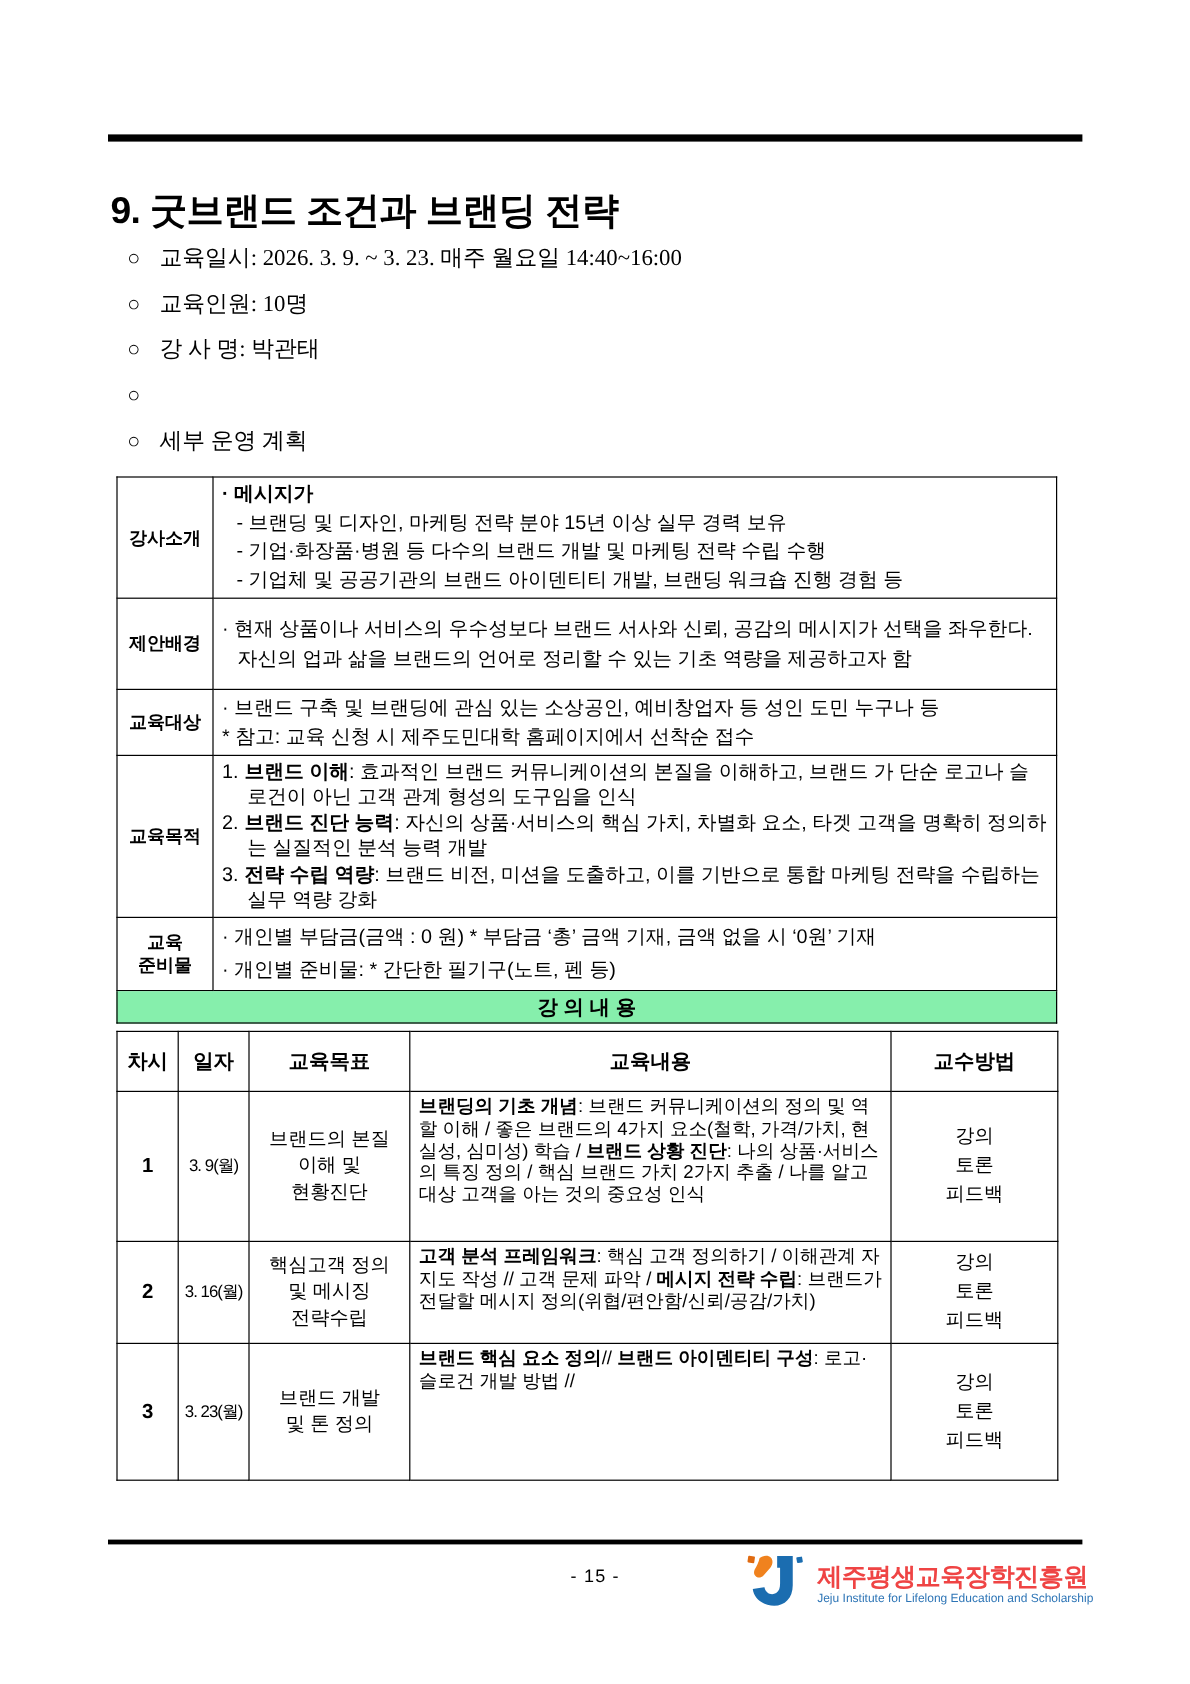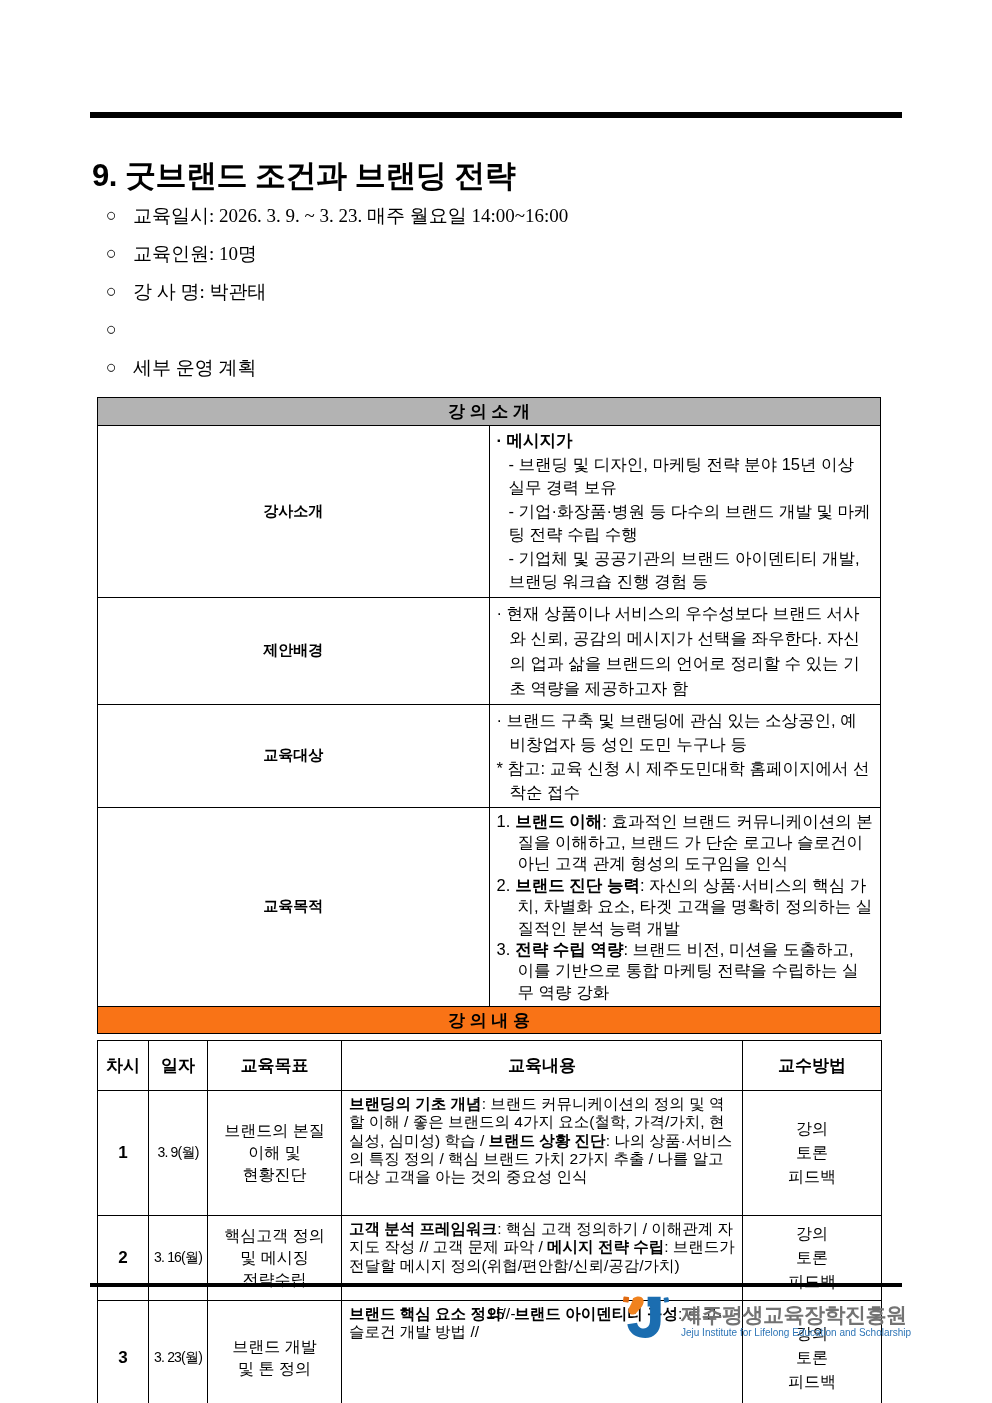--- a/index.html
+++ b/index.html
@@ -42,21 +42,21 @@
   .r3 { height: 50px; } .r3 .cnt { line-height: 24px; }
   .r4 { height: 130px; } .r4 .cnt { line-height: 21.4px; font-size: 16.2px; margin-left: 16px; }
   .r5 { height: 58px; } .r5 .cnt { line-height: 27px; }
   .indent1 { padding-left: 12px; }
   .hang { padding-left: 13px; text-indent: -13px; }
   .obj { padding-left: 21px; text-indent: -21px; }
   .obj .num { margin-right: 5px; }
   .pre { white-space: pre-line; }
 
   .band2 {
-    width: 784px; height: 27px; background: #f97316;
+    width: 784px; height: 27px; background: #86efac;
     border: 1.6px solid #000; border-top: none;
     text-align: center; font-weight: bold; font-size: 17px; padding-top: 2px;
   }
   .content-table { margin-top: 6px; }
   .content-table th.hdr { height: 50px; font-size: 17px; font-weight: bold; text-align: center; background: #fff; }
   .content-table td.session { text-align: center; font-weight: bold; font-size: 17px; }
   .content-table td.date { text-align: center; font-size: 14px; letter-spacing: -0.8px; padding: 0 1px; }
   .content-table td.goal { text-align: center; font-size: 16px; line-height: 22px; }
   .content-table td.detail { font-size: 15.5px; line-height: 18.2px; padding: 4px 7px; text-align: left; vertical-align: top; }
   .content-table td.method { text-align: center; font-size: 16px; line-height: 24px; }
@@ -65,36 +65,36 @@
   .footer-rule { position: absolute; left: 90px; top: 1283px; width: 812px; height: 4px; background: #000; }
   .page-num {
     position: absolute; left: 0; top: 1305px; width: 992px;
     text-align: center; font-size: 15px; letter-spacing: 1px;
   }
   .logo {
     position: absolute; left: 620px; top: 1293px;
     display: flex; align-items: center; gap: 9px;
   }
   .logo-mark { width: 52px; height: 56px; flex: 0 0 auto; }
-  .logo-text .kr { font-size: 21px; font-weight: bold; color: #737373; letter-spacing: -0.5px; line-height: 24px; }
+  .logo-text .kr { font-size: 21px; font-weight: bold; color: #ef4444; letter-spacing: -0.5px; line-height: 24px; }
   .logo-text .en { font-size: 10px; color: #2e75b6; line-height: 12px; }
 </style>
 </head>
 <body>
 
 <div class="page">
 
   <div class="top-rule"></div>
 
   <h1 class="doc-title">9. 굿브랜드 조건과 브랜딩 전략</h1>
 
   <div class="bullet-list">
     <div class="bullet-item">
       <span class="marker">○</span>
-      <span>교육일시: 2026. 3. 9. ~ 3. 23. 매주 월요일 14:00~16:00</span>
+      <span>교육일시: 2026. 3. 9. ~ 3. 23. 매주 월요일 14:40~16:00</span>
     </div>
     <div class="bullet-item">
       <span class="marker">○</span>
       <span>교육인원: 10명</span>
     </div>
     <div class="bullet-item">
       <span class="marker">○</span>
       <span>강 사 명: 박관태</span>
     </div>
     <div class="bullet-item">
@@ -103,23 +103,20 @@
     <div class="bullet-item">
       <span class="marker">○</span>
       <span>세부 운영 계획</span>
     </div>
   </div>
 
   <div class="tables">
 
     <table class="intro">
       <tbody>
-          <tr>
-        <td class="band" colspan="2">강 의 소 개</td>
-      </tr>
       <tr class="r1">
         <th class="lbl">강사소개</th>
         <td class="cnt">
           <div><b>· 메시지가</b></div>
           <div class="indent1">- 브랜딩 및 디자인, 마케팅 전략 분야 15년 이상 실무 경력 보유</div>
           <div class="indent1">- 기업·화장품·병원 등 다수의 브랜드 개발 및 마케팅 전략 수립 수행</div>
           <div class="indent1">- 기업체 및 공공기관의 브랜드 아이덴티티 개발, 브랜딩 워크숍 진행 경험 등</div>
         </td>
       </tr>
       <tr class="r2">
@@ -134,20 +131,28 @@
           <div class="hang">· 브랜드 구축 및 브랜딩에 관심 있는 소상공인, 예비창업자 등 성인 도민 누구나 등</div>
           <div class="hang">* 참고: 교육 신청 시 제주도민대학 홈페이지에서 선착순 접수</div>
         </td>
       </tr>
       <tr class="r4">
         <th class="lbl">교육목적</th>
         <td class="cnt">
           <div class="obj"><span class="num">1.</span><b>브랜드 이해</b><span>: 효과적인 브랜드 커뮤니케이션의 본질을 이해하고, 브랜드 가 단순 로고나 슬로건이 아닌 고객 관계 형성의 도구임을 인식</span></div>
           <div class="obj"><span class="num">2.</span><b>브랜드 진단 능력</b><span>: 자신의 상품·서비스의 핵심 가치, 차별화 요소, 타겟 고객을 명확히 정의하는 실질적인 분석 능력 개발</span></div>
           <div class="obj"><span class="num">3.</span><b>전략 수립 역량</b><span>: 브랜드 비전, 미션을 도출하고, 이를 기반으로 통합 마케팅 전략을 수립하는 실무 역량 강화</span></div>
+        </td>
+      </tr>
+      <tr class="r5">
+        <th class="lbl pre">교육
+준비물</th>
+        <td class="cnt">
+          <div class="hang">· 개인별 부담금(금액 :  0 원) * 부담금 ‘총’ 금액 기재, 금액 없을 시 ‘0원’ 기재</div>
+          <div class="hang">· 개인별 준비물: * 간단한 필기구(노트, 펜 등)</div>
         </td>
       </tr>
     </tbody>
       </table>
 
     <div class="band2">강 의 내 용</div>
 
     <table class="content-table">
       <colgroup>
         <col style="width:51px">

